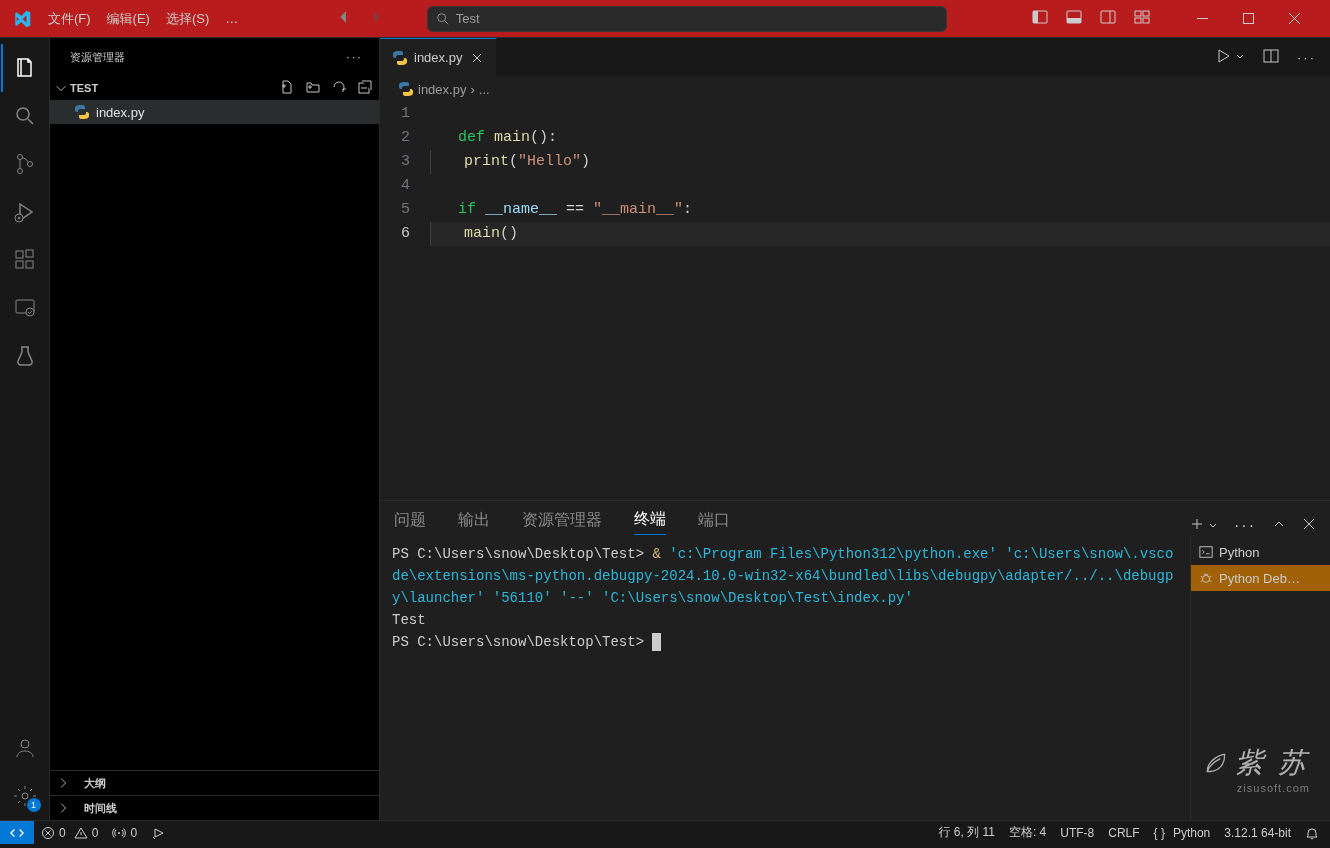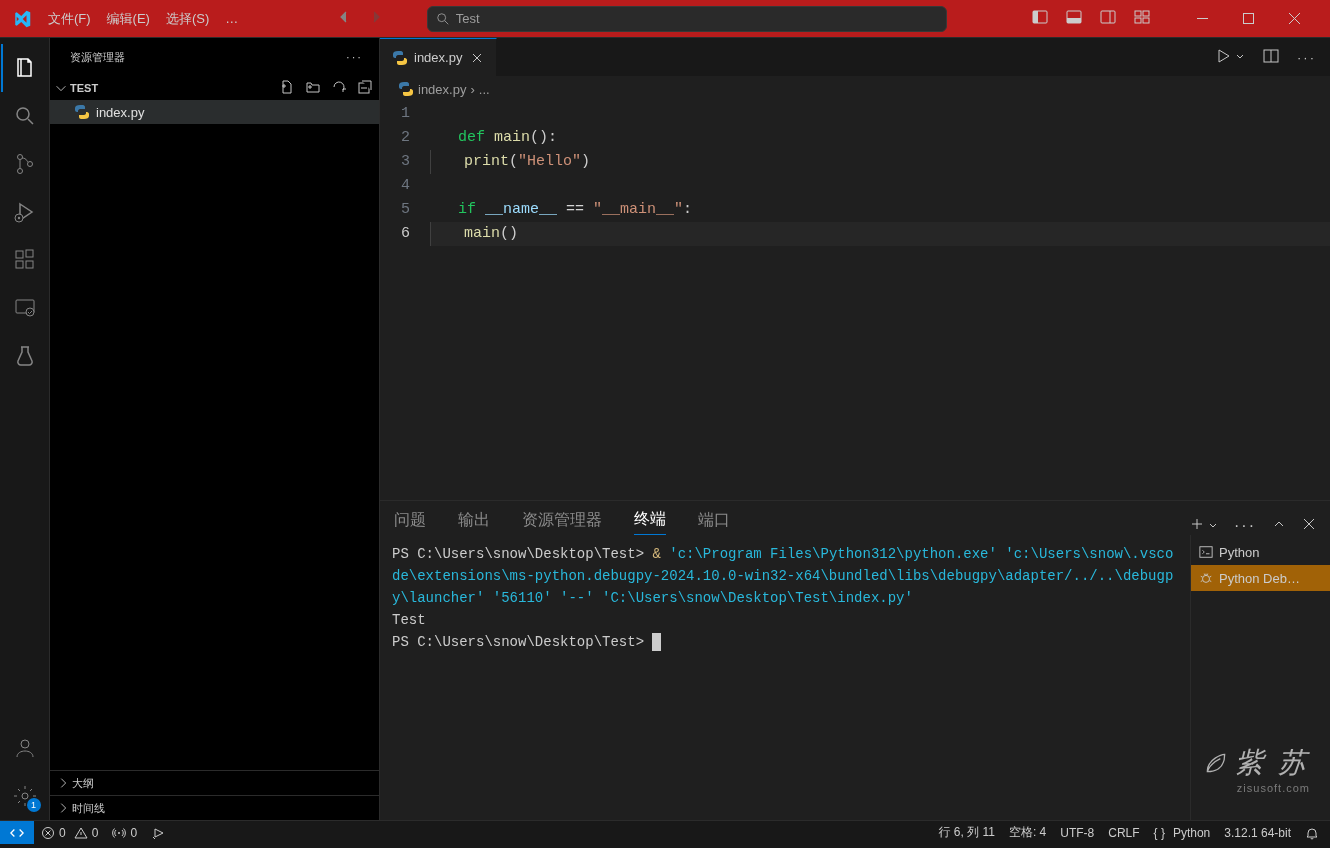--- a/index.html
+++ b/index.html
@@ -21,21 +21,21 @@
 .activity-bar .ab-item.active::before { content:""; position:absolute; left:0; top:0; width:2px; height:48px; background:#0078d4; }
 .activity-bar .spacer { flex:1; }
 .activity-bar .badge { position:absolute; bottom:8px; right:8px; background:#0078d4; color:#fff; border-radius:8px; min-width:14px; height:14px; font-size:9px; display:flex; align-items:center; justify-content:center; }
 .sidebar { width:330px; background:#000000; border-right:1px solid #2b2b2b; display:flex; flex-direction:column; }
 .sidebar .sb-header { height:38px; display:flex; align-items:center; justify-content:space-between; padding:0 16px 0 20px; font-size:11px; color:#cccccc; }
 .sidebar .sb-folder { height:24px; display:flex; align-items:center; padding:0 6px 0 4px; font-size:11px; font-weight:bold; color:#cccccc; }
 .sidebar .sb-folder .actions { margin-left:auto; display:flex; gap:10px; color:#c5c5c5; }
 .sidebar .sb-file { height:24px; display:flex; align-items:center; padding-left:24px; background:#2a2d2e; color:#e0e0e0; }
 .sidebar .sb-file svg { margin-right:6px; }
 .sidebar .sb-tree { flex:1; }
-.sidebar .sb-section { height:25px; display:flex; align-items:center; padding-left:6px; font-size:11px; font-weight:normal; border-top:1px solid #2b2b2b; color:#cccccc; }
+.sidebar .sb-section { height:25px; display:flex; align-items:center; padding-left:6px; font-size:11px; font-weight:bold; border-top:1px solid #2b2b2b; color:#cccccc;gap:12px; }
 .editor-area { flex:1; display:flex; flex-direction:column; background:#1f1f1f; }
 .tab-bar { height:38px; background:#181818; display:flex; align-items:stretch; }
 .tab { display:flex; align-items:center; padding:0 10px 0 12px; background:#1f1f1f; border-top:1px solid transparent; border-right:1px solid #181818; gap:6px; position:relative;}
 .tab.active { border-top:1px solid #0078d4; }
 .tab .tab-close { width:18px; height:18px; display:flex; align-items:center; justify-content:center; border-radius:3px; }
 .tab-bar .tab-actions { margin-left:auto; display:flex; align-items:center; gap:18px; padding-right:14px; color:#c5c5c5; }
 .breadcrumb { height:26px; display:flex; align-items:center; padding-left:18px; font-size:13px; color:#9d9d9d; gap:4px; }
 .code { flex:1; display:flex; font-family:Consolas,"Courier New",monospace; font-size:15px; line-height:24px; position:relative; }
 .gutter { width:50px; text-align:right; padding-right:20px; color:#6e7681; }
 .code-content { flex:1; position:relative; }

